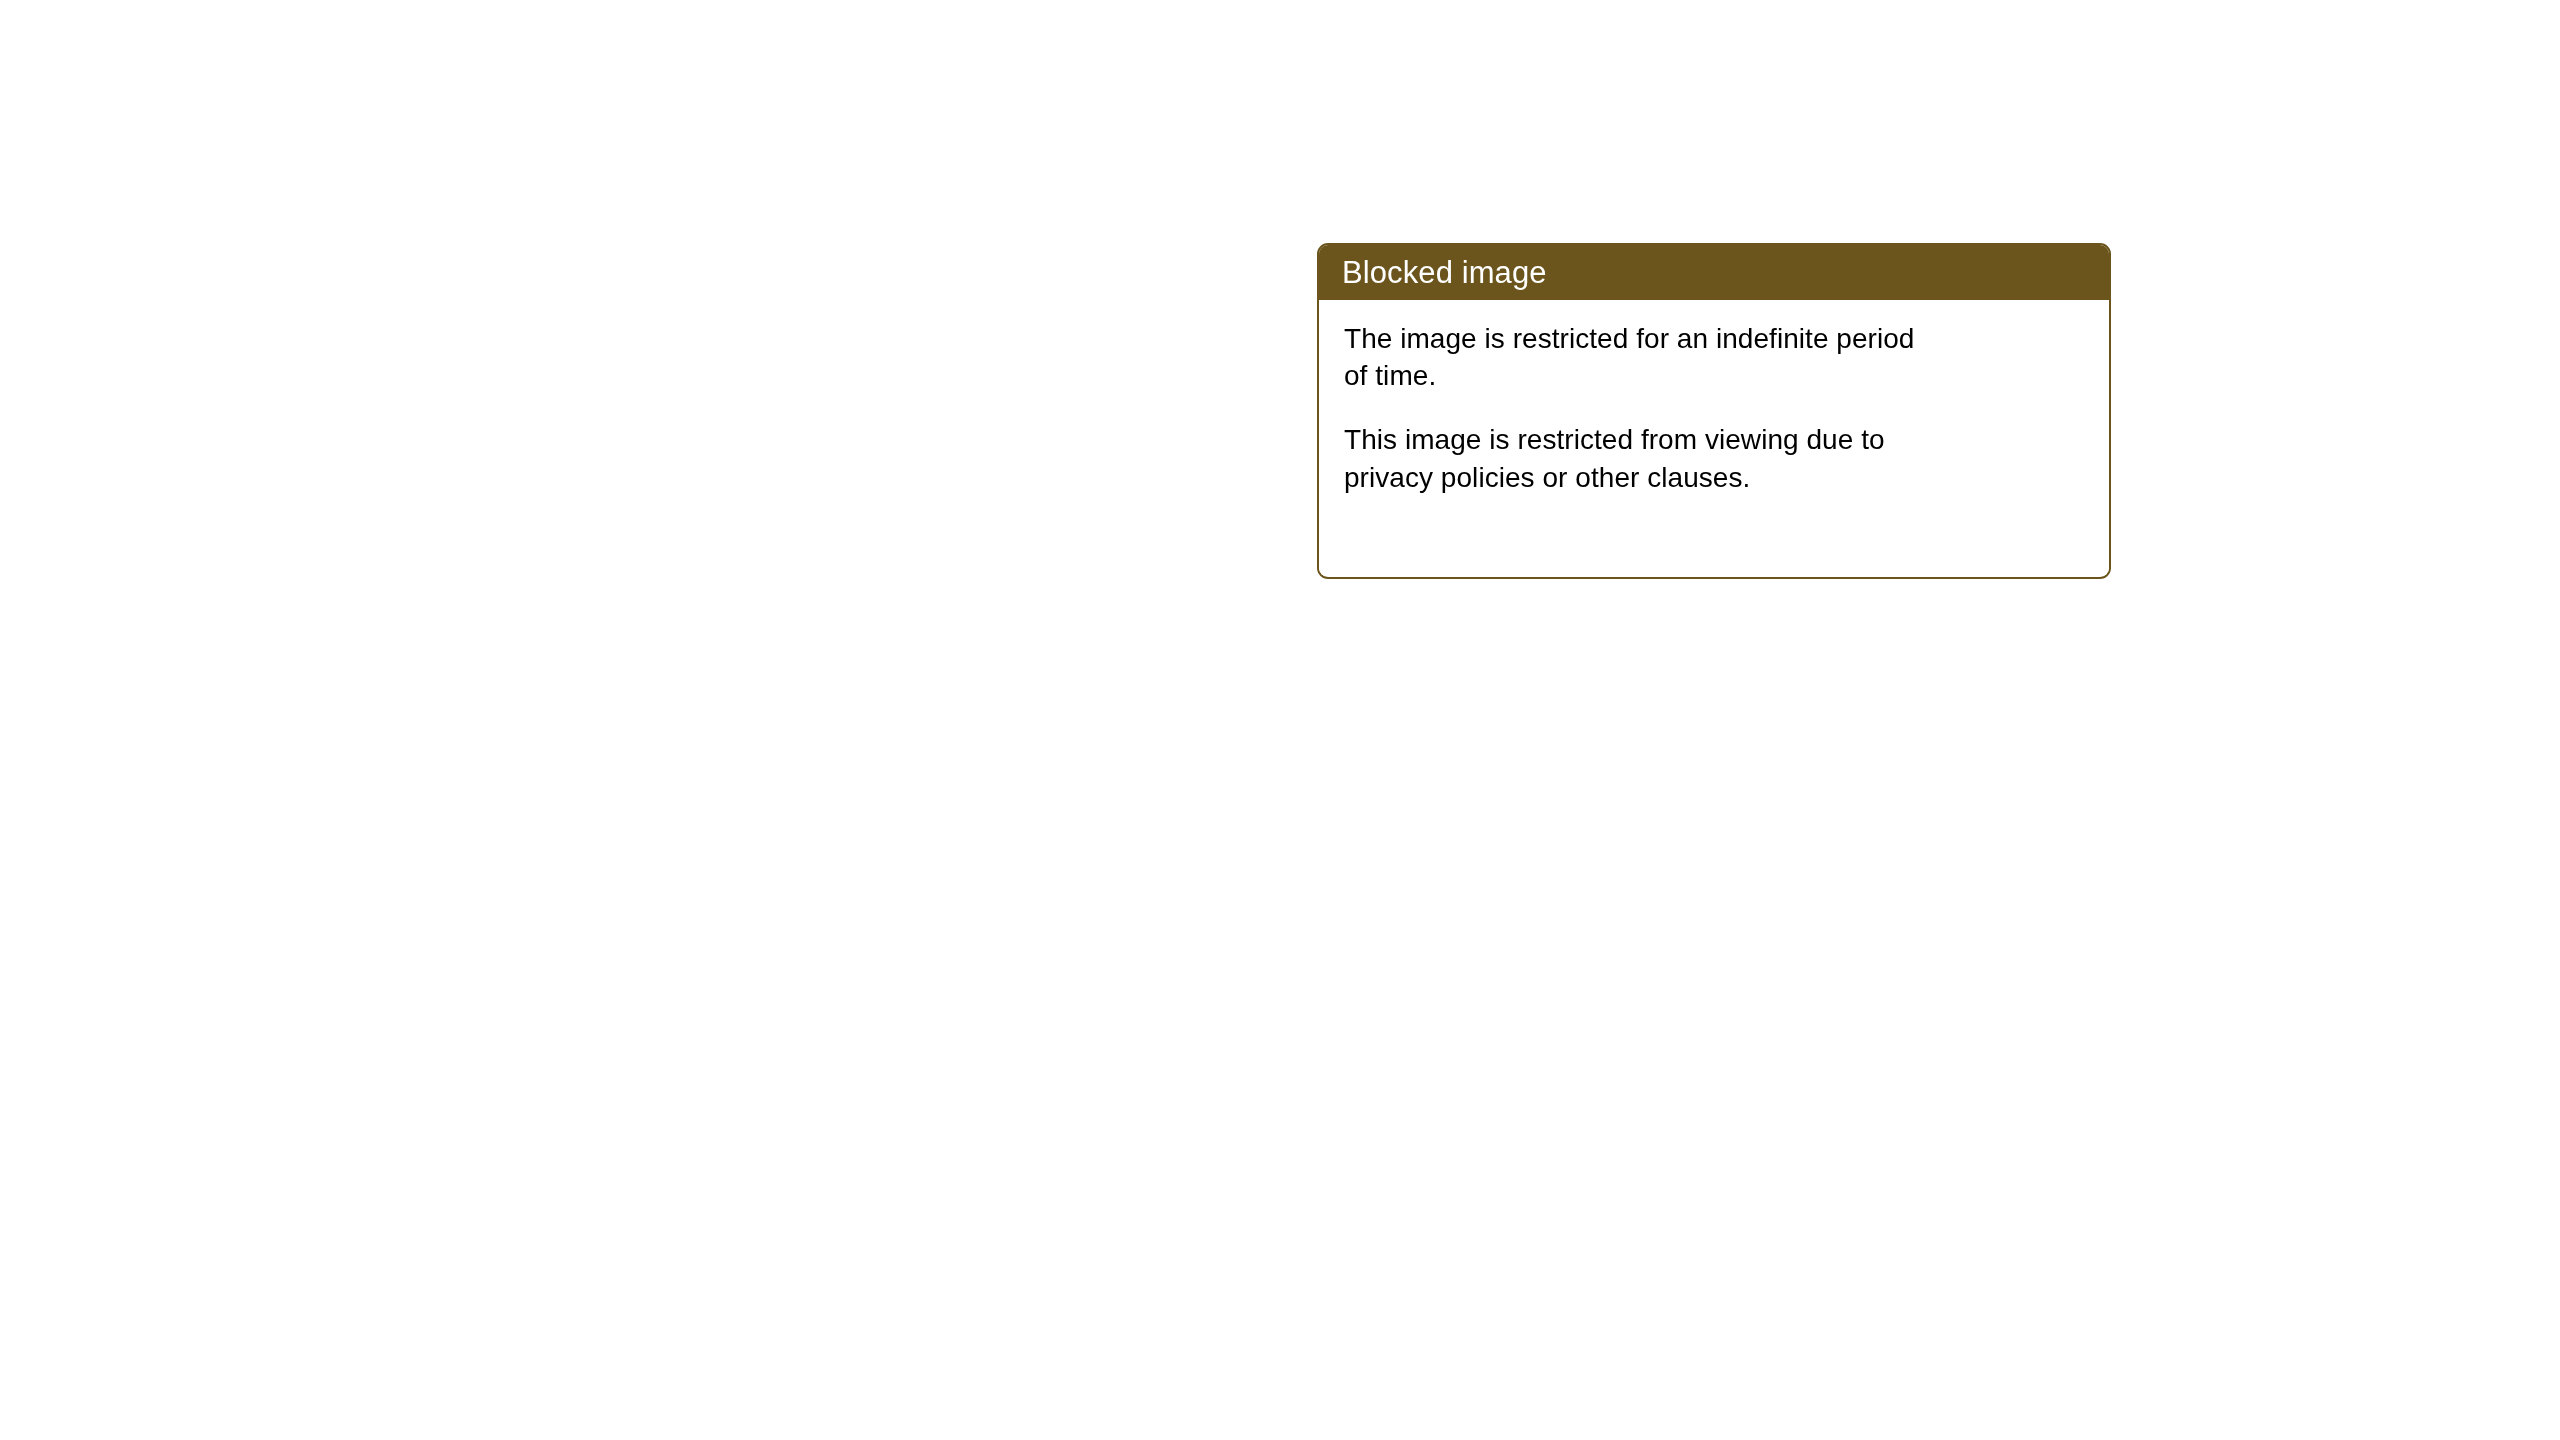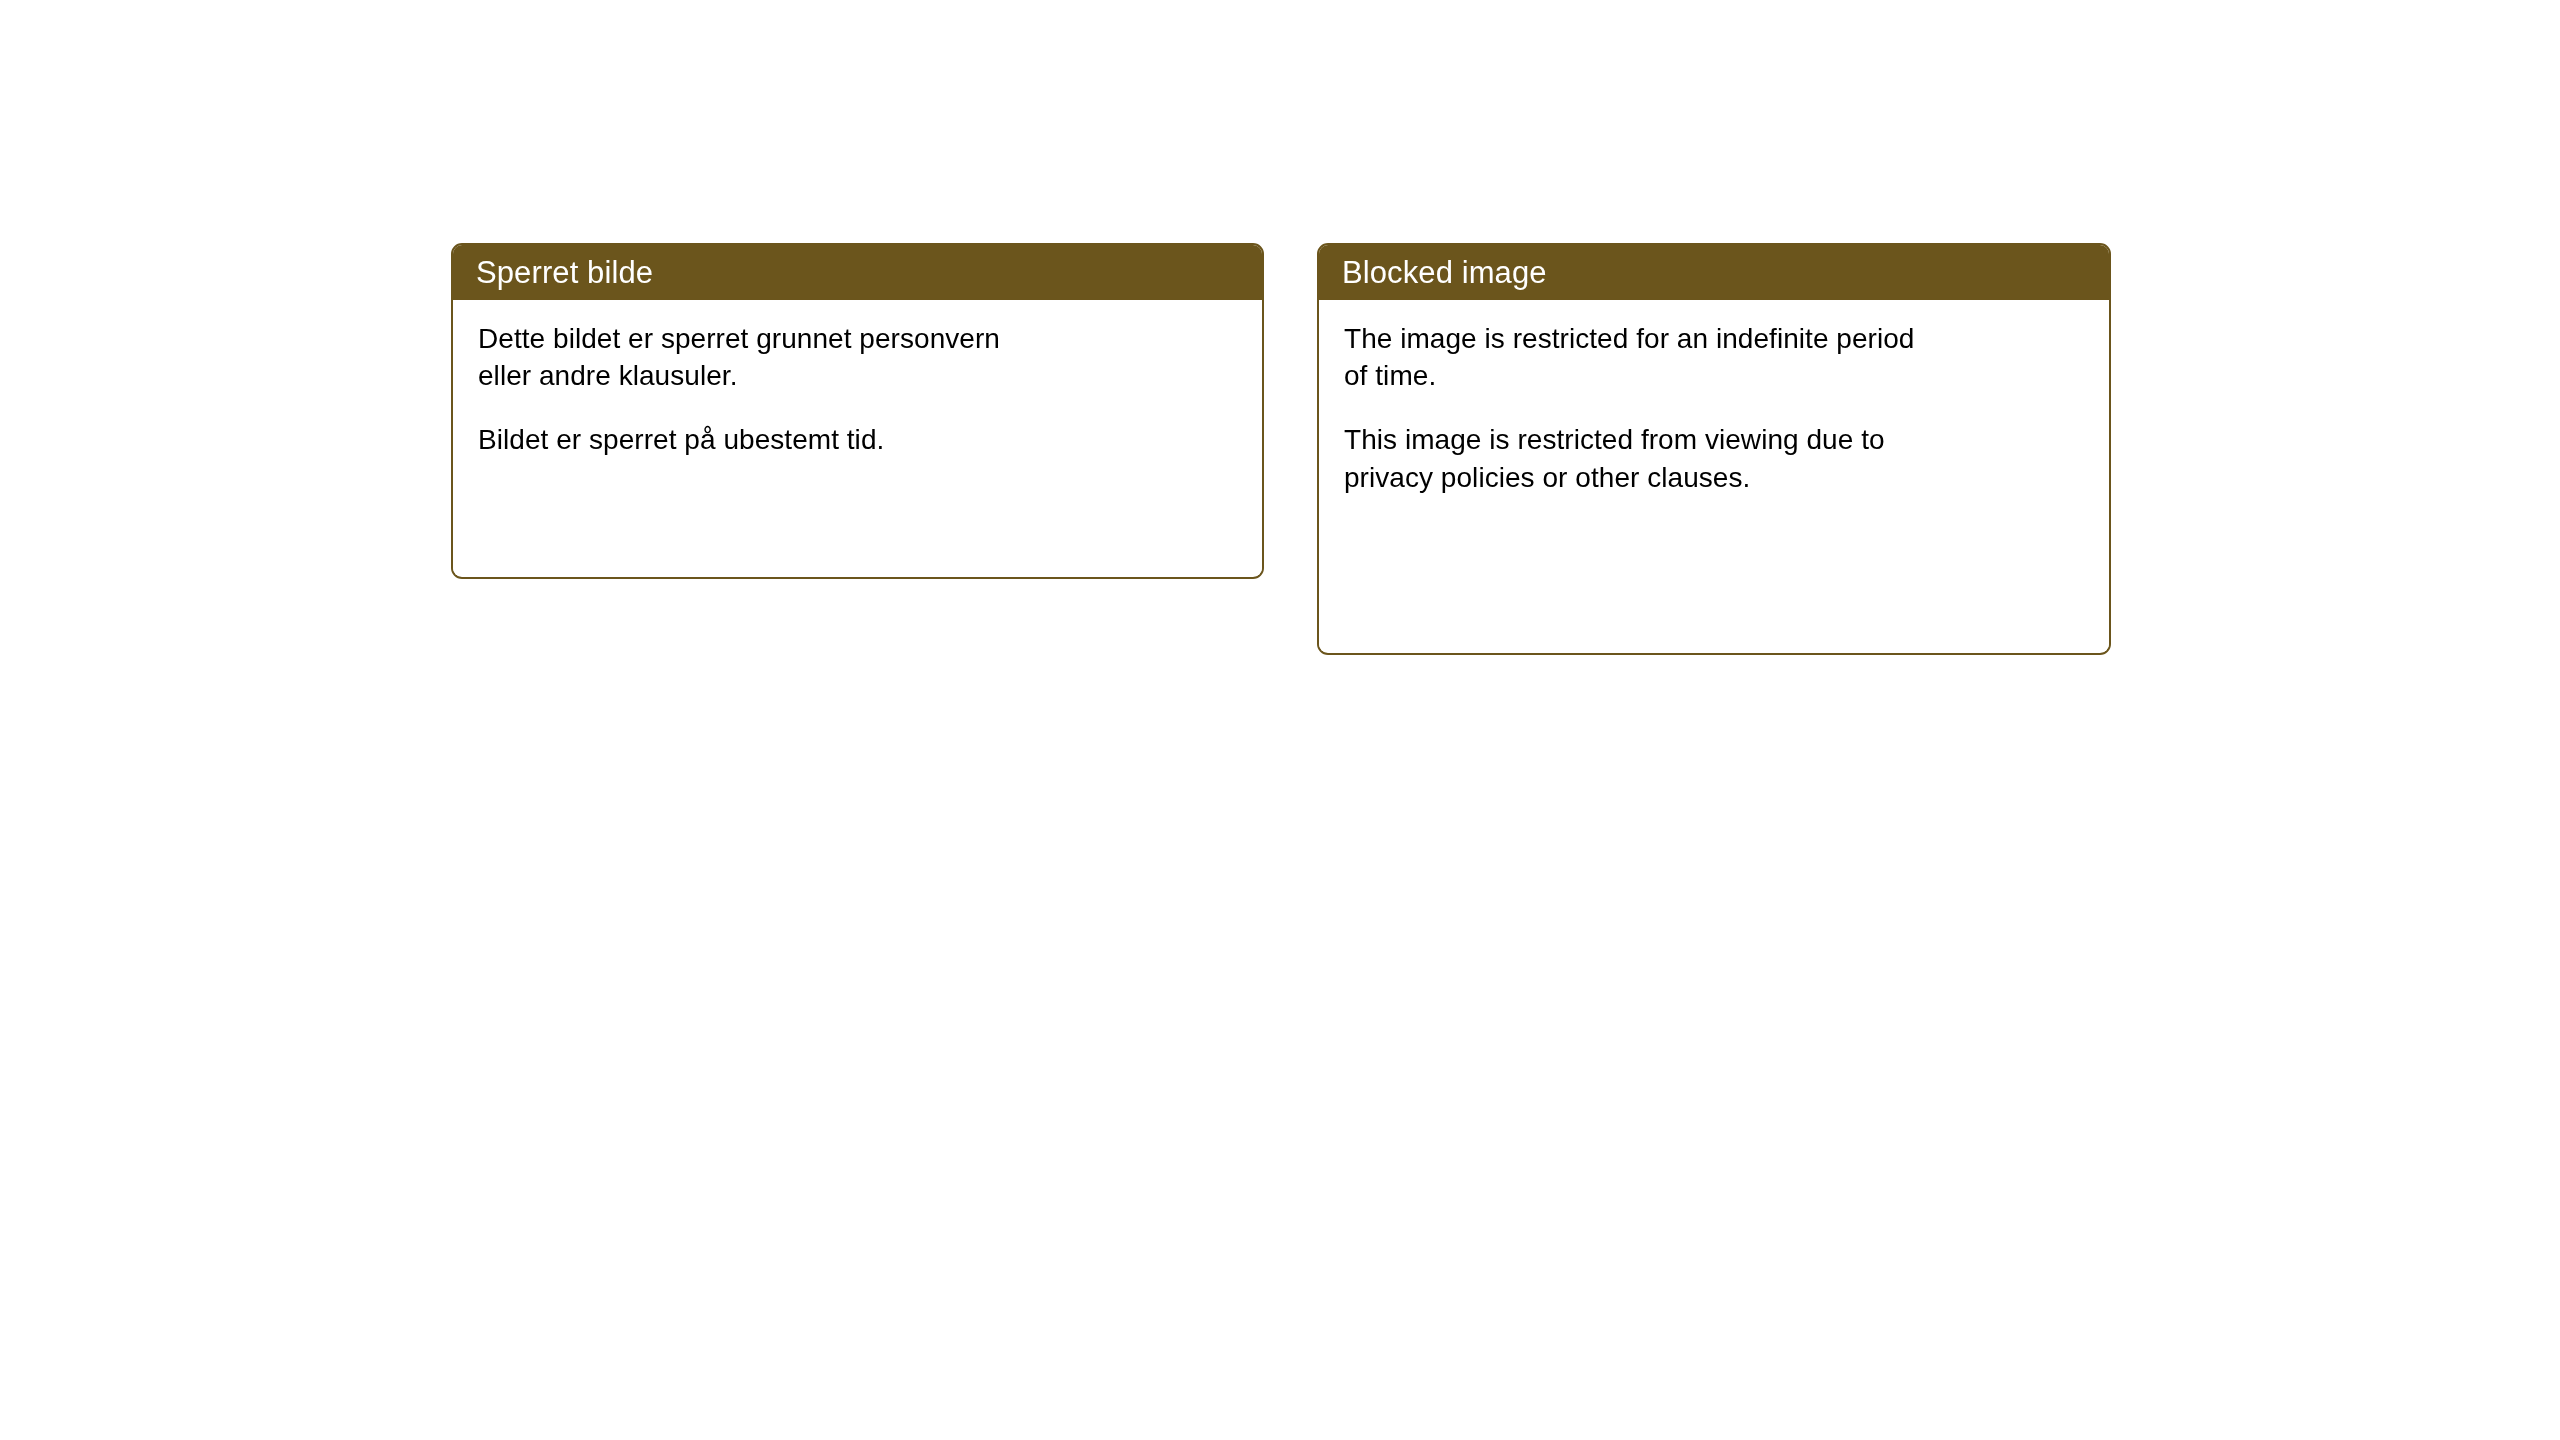--- a/index.html
+++ b/index.html
@@ -38,21 +38,21 @@
     left: 451px;
     top: 243px;
     width: 813px;
     height: 336px;
   }
 
   .notice-card.card-en {
     left: 1317px;
     top: 243px;
     width: 794px;
-    height: 412px;
+    height: 336px;
   }
 
   .card-header {
     box-sizing: border-box;
     height: 56px;
     background: #6b551c;
     color: #ffffff;
     display: flex;
     align-items: center;
     padding: 0 0 0 24px;
@@ -87,30 +87,20 @@
 
   .card-paragraph + .card-paragraph {
     margin-top: 27px;
   }
 </style>
 </head>
 <body>
 
 <div id="stage">
 
-  <section class="notice-card card-no">
-    <div class="card-header">
-      <h2 class="card-header-title">Sperret bilde</h2>
-    </div>
-    <div class="card-body">
-      <p class="card-paragraph">Dette bildet er sperret grunnet personvern
-eller andre klausuler.</p>
-      <p class="card-paragraph">Bildet er sperret på ubestemt tid.</p>
-    </div>
-  </section>
 
   <section class="notice-card card-en">
     <div class="card-header">
       <h2 class="card-header-title">Blocked image</h2>
     </div>
     <div class="card-body">
       <p class="card-paragraph">The image is restricted for an indefinite period
 of time.</p>
       <p class="card-paragraph">This image is restricted from viewing due to
 privacy policies or other clauses.</p>

